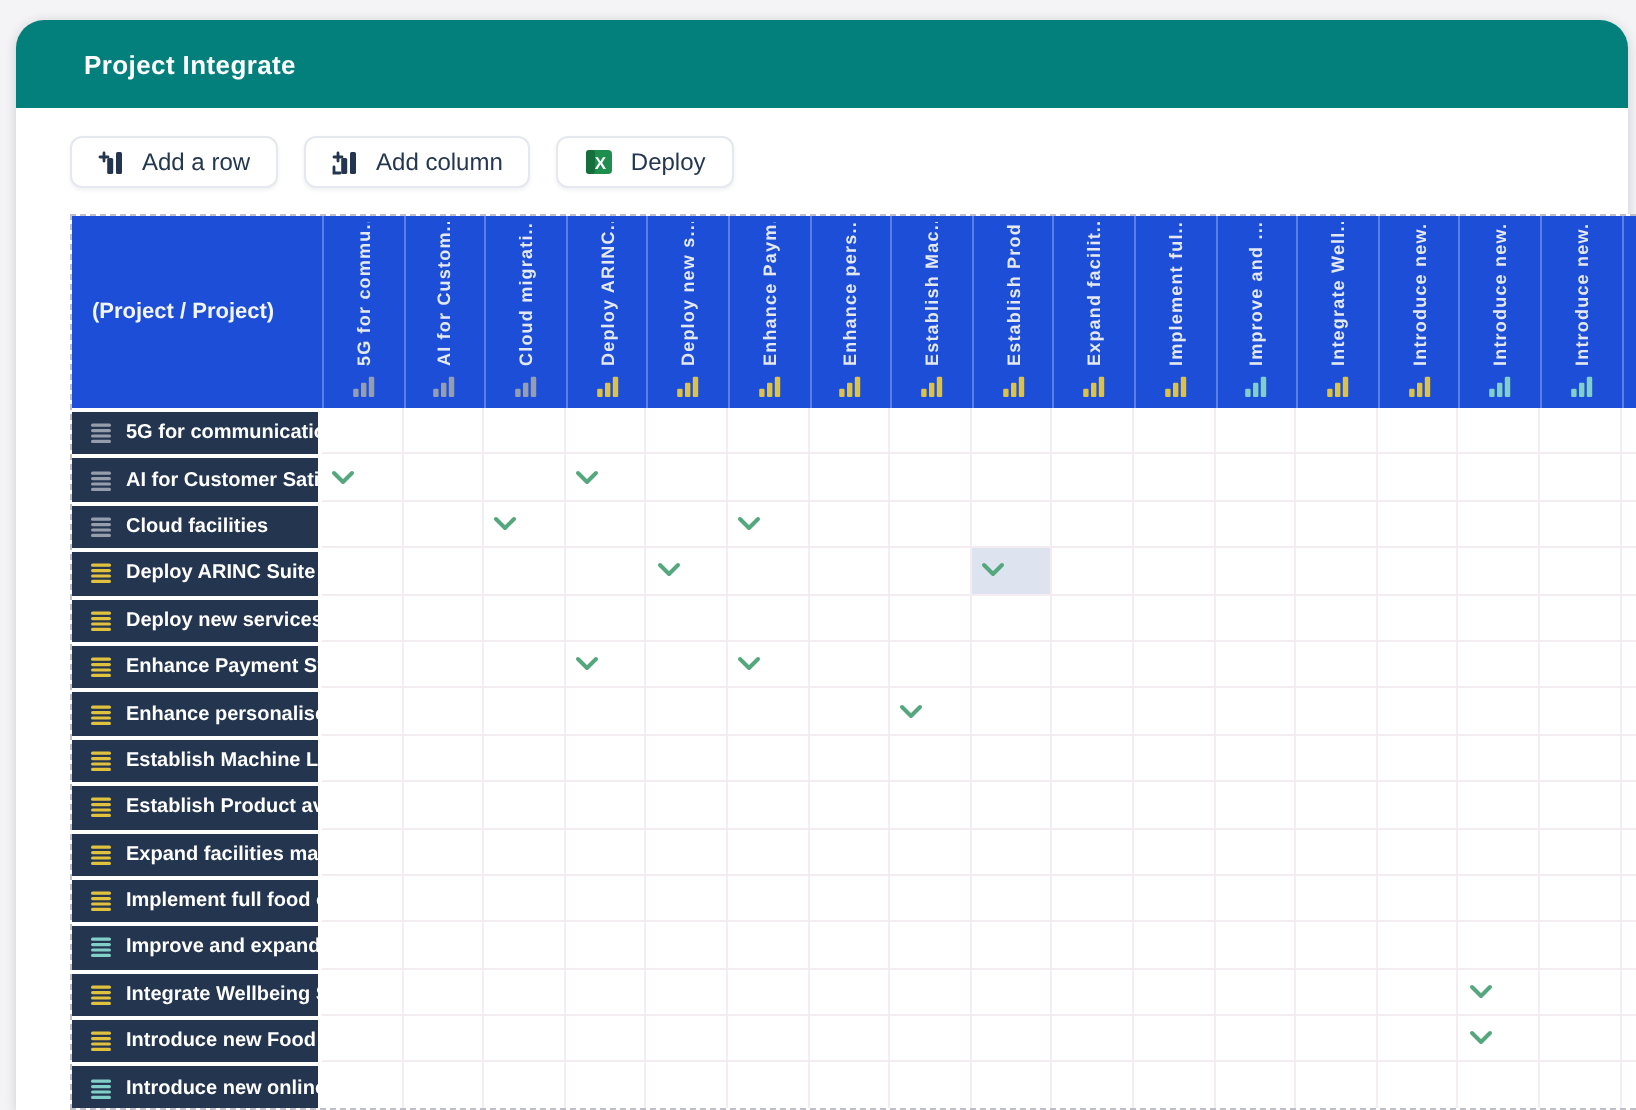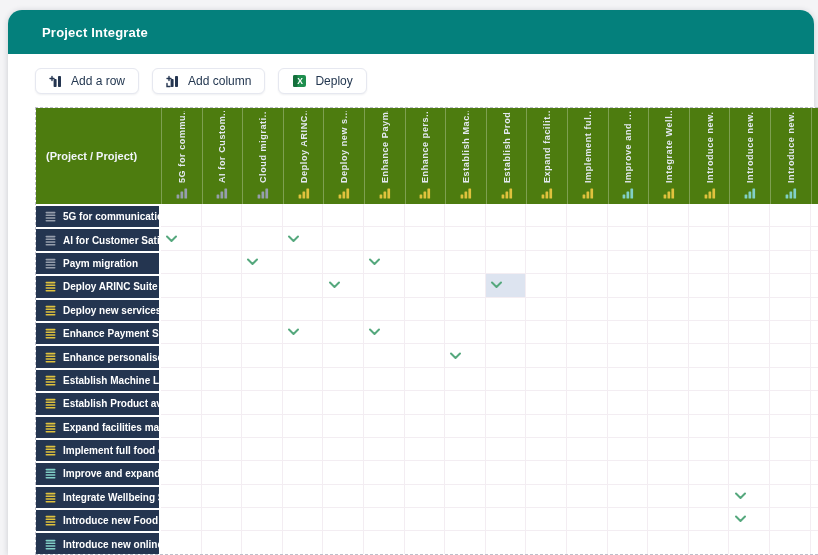--- a/index.html
+++ b/index.html
@@ -24,21 +24,21 @@
     background:#fff;border:1px solid #e6e8f0;border-radius:6px;
     font-size:12px;color:#233750;font-weight:500;cursor:pointer;
     box-shadow:0 1px 2px rgba(30,40,70,.07);white-space:nowrap;
   }
   .btn .ic{display:flex;align-items:center;}
   .matrix{
     position:absolute;left:27px;top:97px;width:783px;height:448px;
     border:1px dashed #bfbfca;border-right:none;box-sizing:border-box;
     background:#fff;overflow:hidden;
   }
-  .mx-header{display:flex;height:96px;background:#4d7c0f;}
+  .mx-header{display:flex;height:96px;background:#1d4ed8;}
   .corner{
     width:125px;flex:none;display:flex;align-items:center;
     padding:0 6px 0 10px;box-sizing:border-box;
     color:#f2f5fa;font-size:11px;font-weight:bold;
   }
   .col-head{
     width:40.6px;flex:none;box-sizing:border-box;
     border-left:1px solid rgba(255,255,255,.28);
     display:flex;flex-direction:column;align-items:center;justify-content:flex-end;
     padding-bottom:5px;overflow:hidden;
@@ -348,21 +348,21 @@
         <div class="mx-row">
           <div class="row-head">
             <span class="drag" style="color: rgb(150, 158, 172);">
               <svg width="11" height="11" viewBox="0 0 11 11">
                 <rect x="0.5" y="0.8" width="10" height="1.6" rx="0.8" fill="currentColor"></rect>
                 <rect x="0.5" y="3.5" width="10" height="1.6" rx="0.8" fill="currentColor"></rect>
                 <rect x="0.5" y="6.2" width="10" height="1.6" rx="0.8" fill="currentColor"></rect>
                 <rect x="0.5" y="8.900000000000002" width="10" height="1.6" rx="0.8" fill="currentColor"></rect>
               </svg>
             </span>
-            <span>Paym migration</span>
+            <span>Cloud facilities</span>
           </div>
           <div class="cell"></div>
           <div class="cell"></div>
           <div class="cell">
             <span class="check">
               <svg width="13" height="8" viewBox="0 0 13 8">
                 <polyline points="2,1.5 6.5,6 11,1.5" fill="none" stroke="#55a87d" stroke-width="2" stroke-linecap="round" stroke-linejoin="round"></polyline>
               </svg>
             </span>
           </div>

